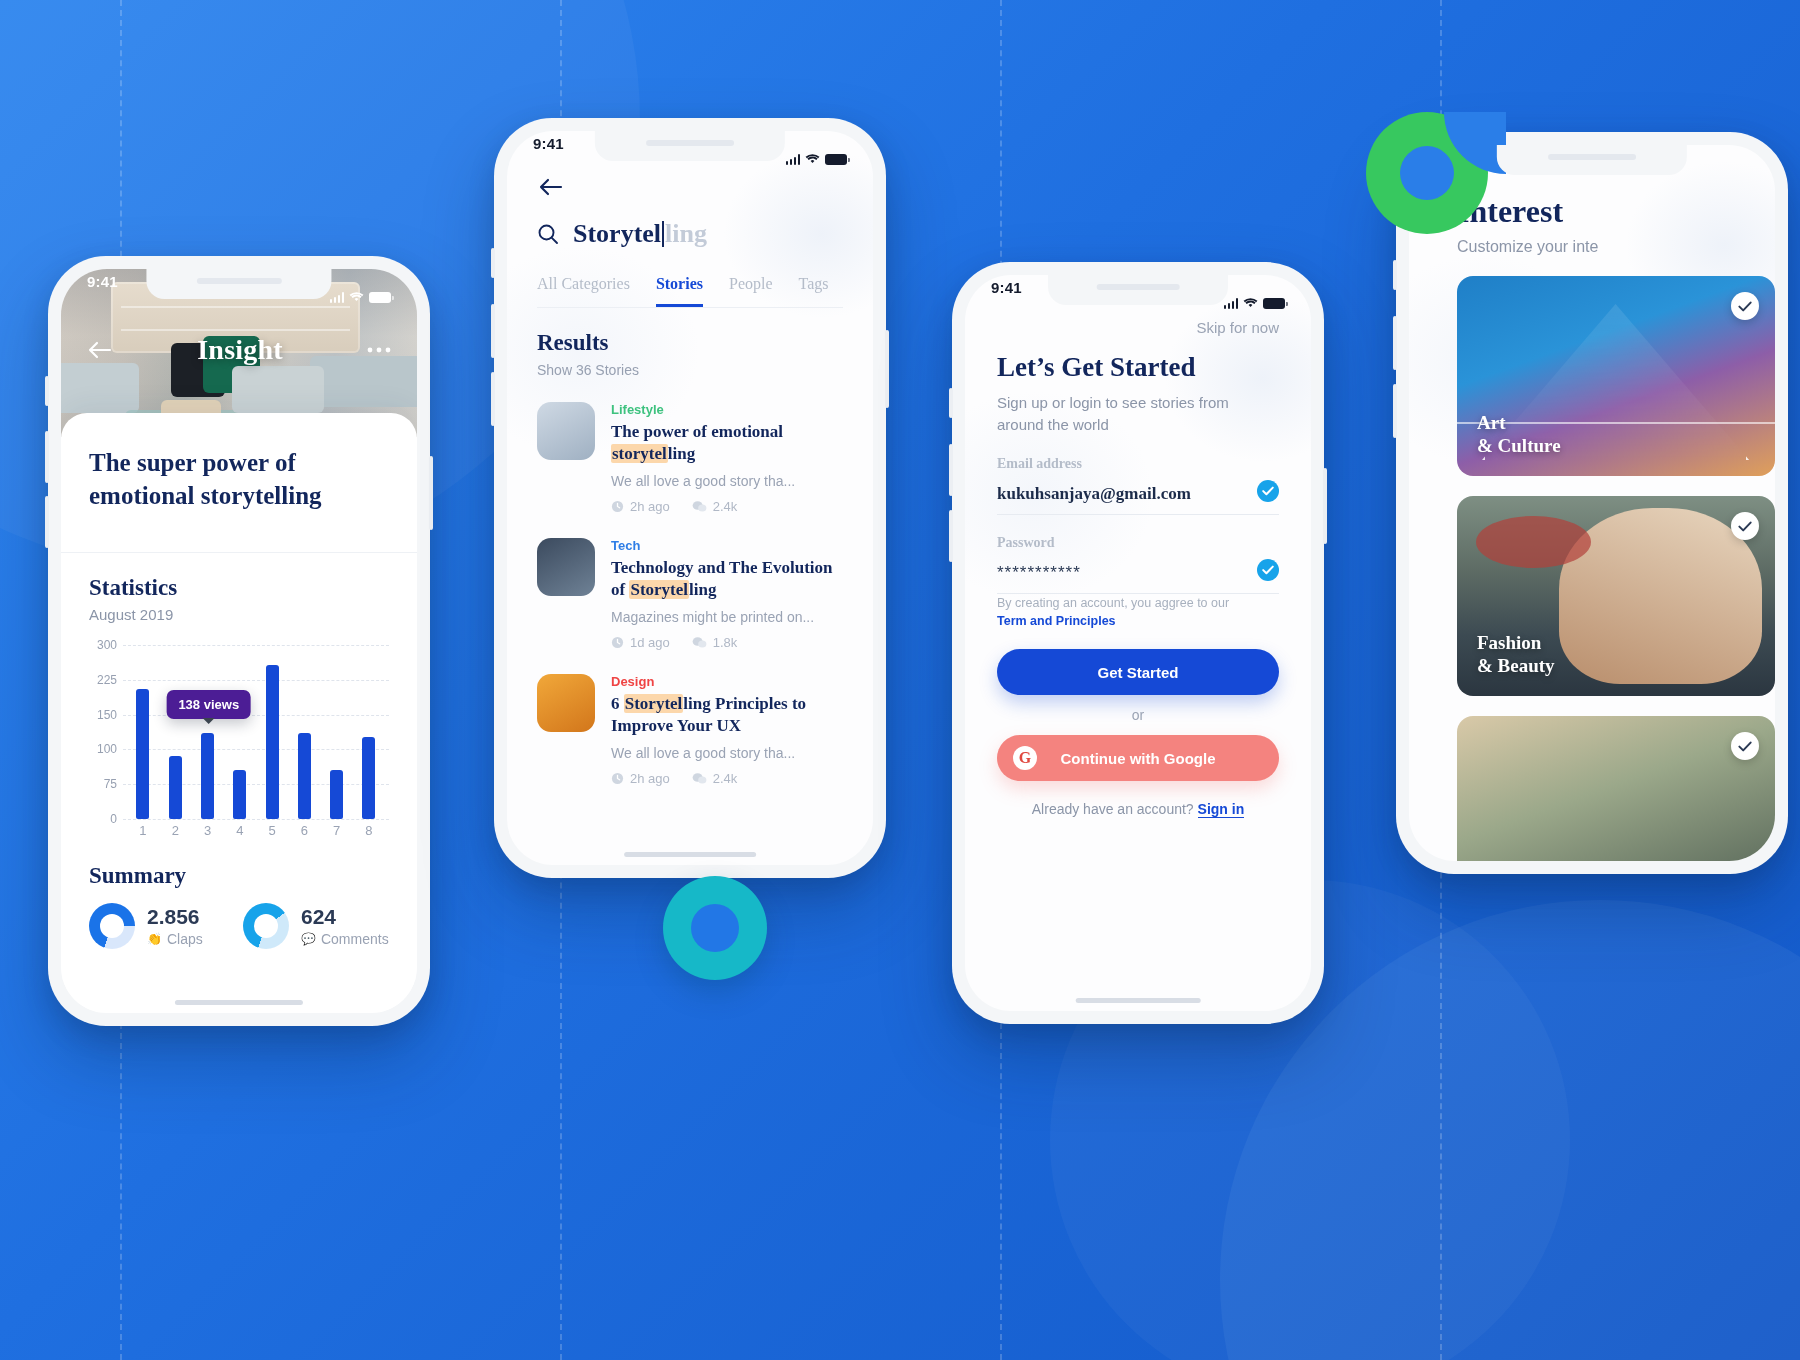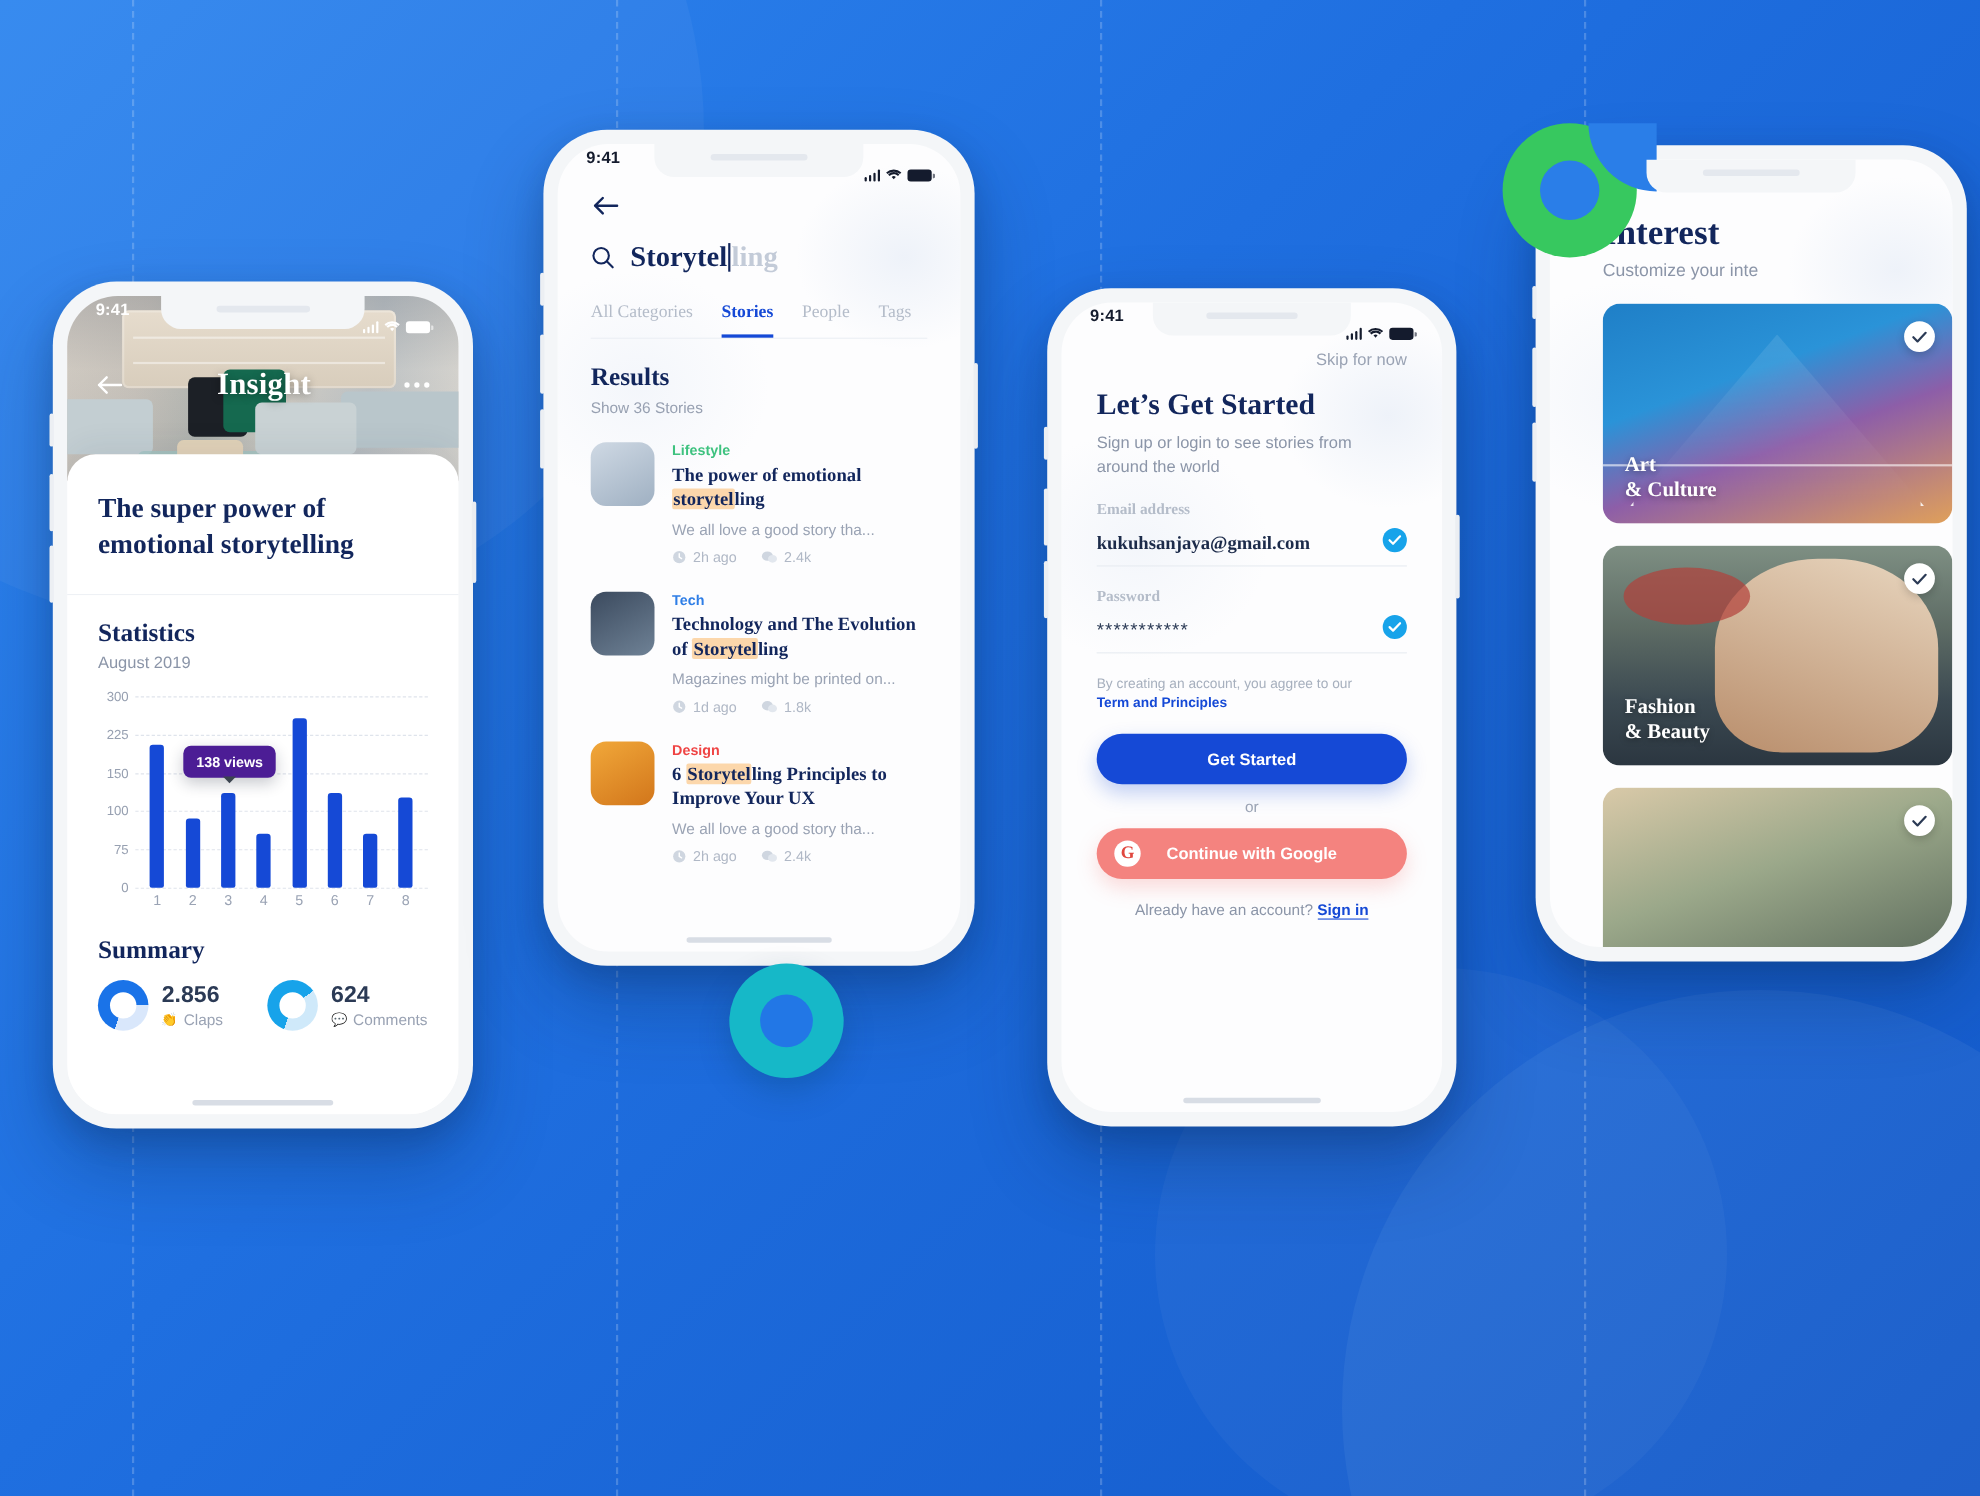--- a/index.html
+++ b/index.html
@@ -102,21 +102,21 @@
   }
   .p1-title { font-family:"Liberation Serif", serif; font-weight: 700; font-size: 28px; letter-spacing:.2px;
               text-shadow: 0 2px 8px rgba(0,0,0,.35); }
   .icon-btn { cursor:pointer; display:flex; align-items:center; justify-content:center; }
   .p1-card {
     position:absolute; top: 144px; left:0; right:0; bottom: 0;
     background: #fff; border-radius: 26px 26px 0 0; z-index: 18;
     box-shadow: 0 -8px 26px rgba(30,50,90,.07);
   }
   .p1-headline {
-    padding: 34px 28px 28px 28px;
+    padding: 34px 28px 40px 28px;
     font-family:"Liberation Serif", serif; font-weight:700; font-size: 25px; line-height: 1.30;
     color:#12265c; border-bottom: 1px solid #eef1f5;
   }
   .p1-sec-pad { padding: 22px 28px 0 28px; }
   .p1-h2 { font-family:"Liberation Serif", serif; font-weight:700; font-size: 23px; color:#12265c; }
   .p1-sub { font-size: 15px; color:#8b95a8; margin-top: 5px; }
 
   
   .chart-wrap { position: relative; margin: 22px 28px 0 28px; height: 200px; }
   .chart-grid { position:absolute; left: 34px; right: 0; top:0; bottom: 26px; }
@@ -173,21 +173,21 @@
   .p3-body { position:absolute; inset:0; padding: 44px 32px 0 32px; }
   .p3-skip { text-align:right; font-size: 15px; color:#9aa3b4; cursor:pointer; }
   .p3-h1 { font-family:"Liberation Serif", serif; font-size: 27px; font-weight:700; color:#12265c; margin-top: 16px; }
   .p3-sub { font-size: 15px; color:#8b95a8; margin-top: 9px; line-height: 1.45; }
   .field { margin-top: 20px; position: relative; padding-bottom: 10px; border-bottom: 1px solid #e7ebf1; }
   .field-lab { font-family:"Liberation Serif", serif; font-size: 14px; color:#b4bcc9; font-weight:700; }
   .field-val { font-family:"Liberation Serif", serif; font-size: 17px; color:#1c2b4a; margin-top: 12px; font-weight:700; }
   .field-val.mono { font-family:"Liberation Sans", sans-serif; font-weight: 400; color:#2b3a55; letter-spacing: 1px; }
   .check { position:absolute; right: 0; bottom: 12px; width: 22px; height: 22px; border-radius: 50%;
            background:#17a3ea; display:flex; align-items:center; justify-content:center; }
-  .p3-terms { font-size: 12.5px; color:#a7b0be; margin-top: 18px; line-height:1.5; }
+  .p3-terms { font-size: 12.5px; color:#a7b0be; line-height:1.5; }
   .p3-terms b { color:#1549d6; }
   .btn-primary { margin-top: 18px; height: 46px; border-radius: 24px; background:#1549d6; color:#fff;
                  display:flex; align-items:center; justify-content:center; font-size: 15px; font-weight:700; cursor:pointer;
                  box-shadow: 0 8px 18px rgba(21,73,214,.26); }
   .or { text-align:center; font-size: 14px; color:#9aa3b4; margin-top: 12px; }
   .btn-google { margin-top: 12px; height: 46px; border-radius: 24px; background:#f4837f; color:#fff;
                 display:flex; align-items:center; justify-content:center; gap: 14px; font-size: 15px; font-weight:700; cursor:pointer;
                 box-shadow: 0 8px 18px rgba(244,131,127,.28); position:relative; }
   .g-badge { position:absolute; left: 16px; width: 24px; height: 24px; border-radius:50%; background:#fff;
              color:#e0483f; font-weight:700; font-size: 16px; display:flex; align-items:center; justify-content:center;

